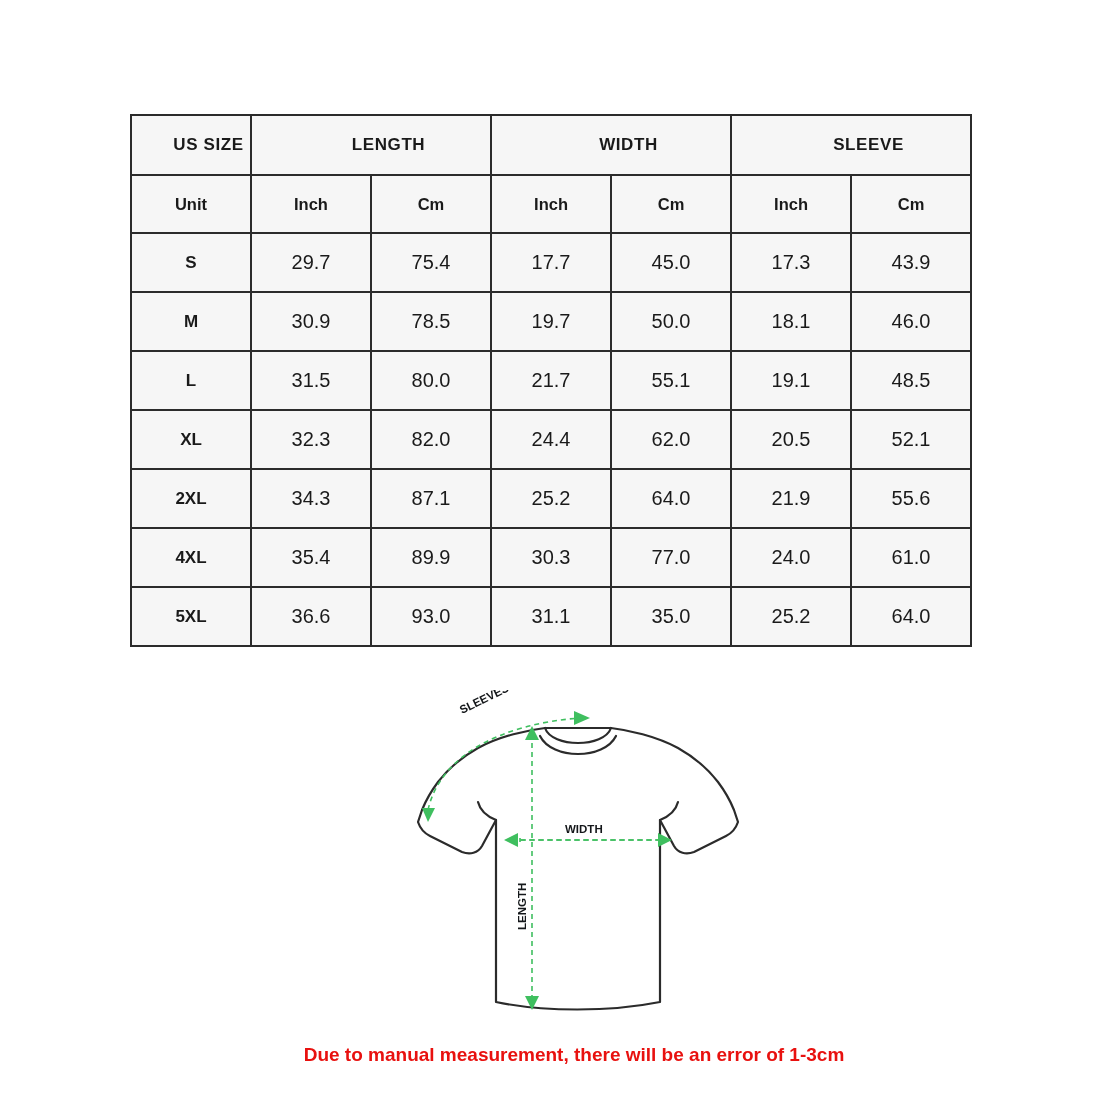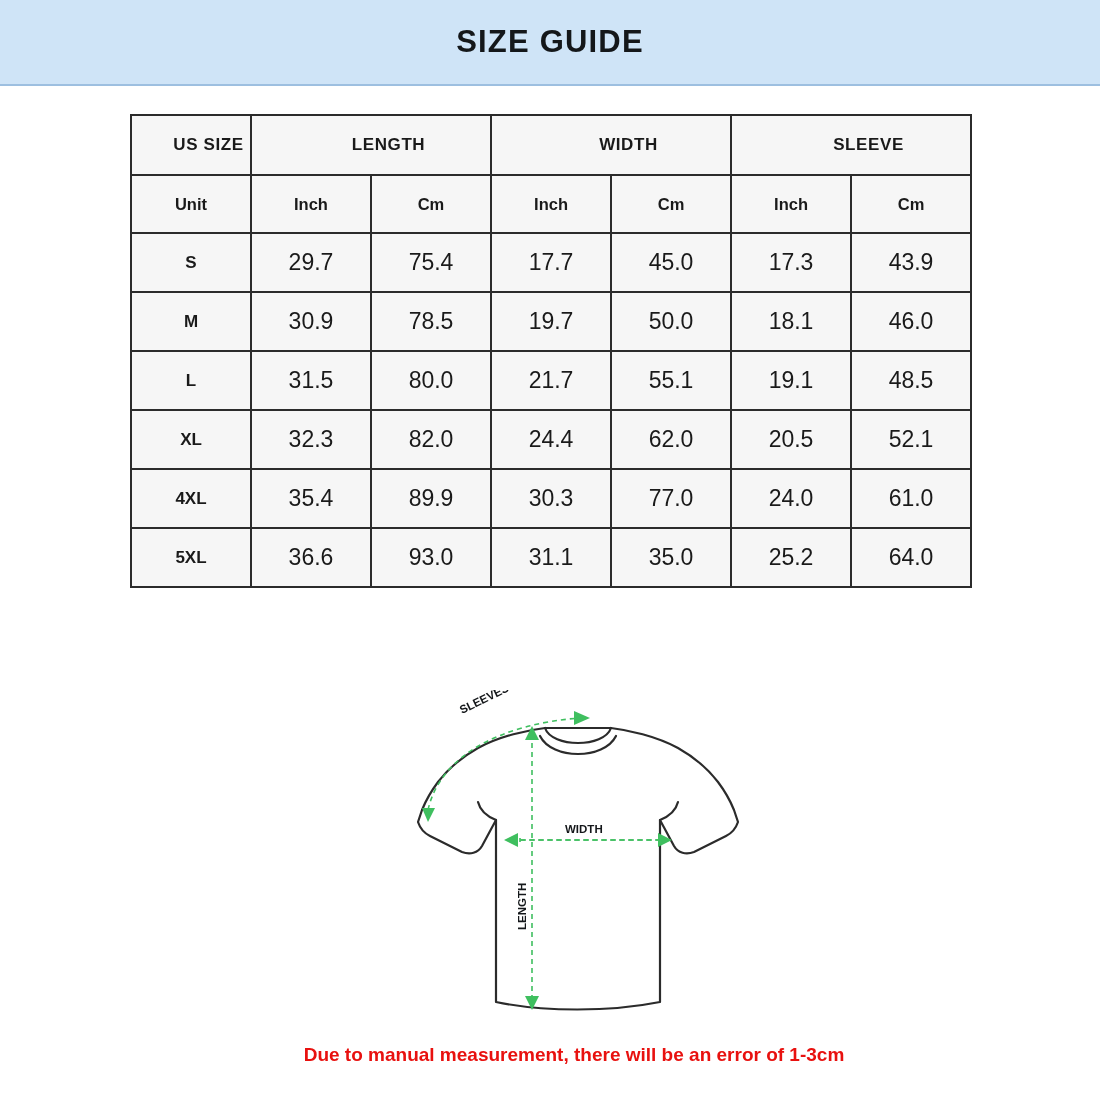--- a/index.html
+++ b/index.html
@@ -72,21 +72,21 @@
     padding-left: 36px;
   }
   tr.unit-row td {
     height: 54px;
     font-size: 16.5px;
     font-weight: bold;
     margin-left: 16px;
   }
   tr.data-row td {
     height: 55px;
-    font-size: 23px;
+    font-size: 20px;
   }
   tr.data-row td.size-cell {
     font-weight: bold;
     font-size: 17px;
   }
   
   .diagram {
     position: absolute;
     top: 690px;
     left: 0;
@@ -105,23 +105,20 @@
     font-weight: bold;
     font-family: "Liberation Sans", sans-serif;
     margin-left: 24px;
   }
 </style>
 </head>
 <body>
 
 <div class="page">
 
-  <div class="banner">
-    <div class="banner-title">SIZE GUIDE</div>
-  </div>
 
   <div class="table-wrap">
     <table class="size-table">
       <colgroup>
         <col class="c-size">
           <col class="c-val">
           <col class="c-val">
           <col class="c-val">
           <col class="c-val">
           <col class="c-val">
@@ -174,20 +171,29 @@
             <td>48.5</td>
           </tr>
           <tr class="data-row">
             <td class="size-cell">XL</td>
             <td>32.3</td>
             <td>82.0</td>
             <td>24.4</td>
             <td>62.0</td>
             <td>20.5</td>
             <td>52.1</td>
+          </tr>
+          <tr class="data-row">
+            <td class="size-cell">2XL</td>
+            <td>34.3</td>
+            <td>87.1</td>
+            <td>25.2</td>
+            <td>64.0</td>
+            <td>21.9</td>
+            <td>55.6</td>
           </tr>
           <tr class="data-row">
             <td class="size-cell">4XL</td>
             <td>35.4</td>
             <td>89.9</td>
             <td>30.3</td>
             <td>77.0</td>
             <td>24.0</td>
             <td>61.0</td>
           </tr>

